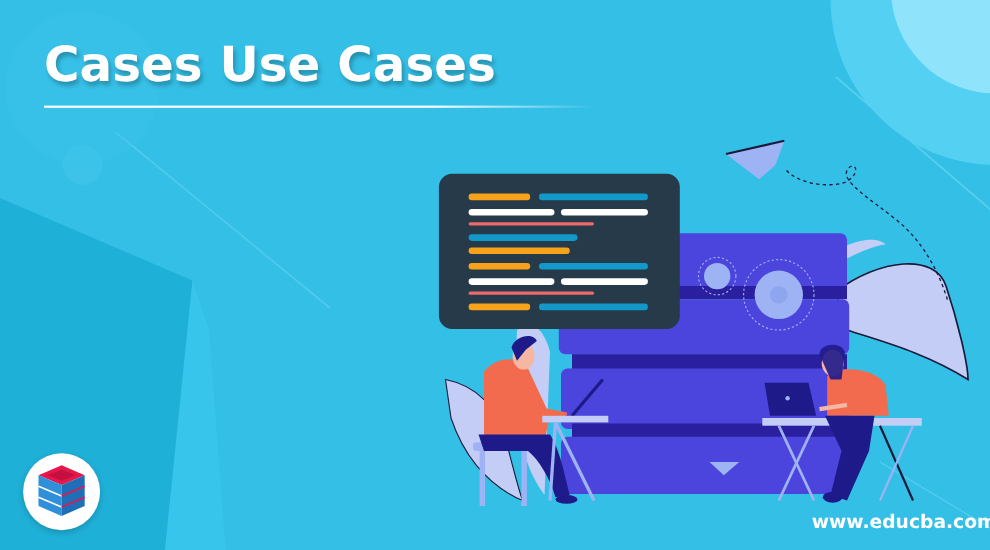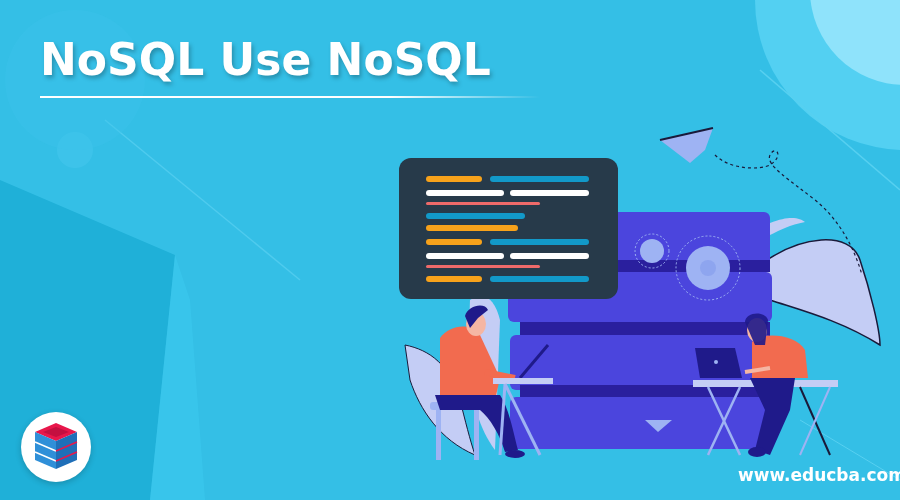--- a/index.html
+++ b/index.html
@@ -28,21 +28,21 @@
     <polygon points="175,255 150,500 205,500 190,300" fill="#3ccaee" opacity="0.6"></polygon>
 
     <line x1="105" y1="120" x2="300" y2="280" stroke="#4fcbee" stroke-width="1.5"></line>
     <line x1="760" y1="70" x2="900" y2="190" stroke="#57d0f0" stroke-width="1.5"></line>
     <line x1="800" y1="420" x2="900" y2="480" stroke="#57d0f0" stroke-width="1"></line>
 
     <circle cx="75" cy="150" r="18" fill="#45c7ec" opacity="0.6"></circle>
     <circle cx="75" cy="80" r="70" fill="#3dc4ea" opacity="0.4"></circle>
   </svg>
 
-  <div class="title">NoSQL Use NoSQL</div>
+  <div class="title">Cases Use Cases</div>
   <div class="title-underline"></div>
 
   <svg class="bg-shape" width="900" height="500" style="left:0;top:0;">
 
     <path d="M760,265 C800,235 850,230 860,260 C870,290 880,330 880,345 C840,320 800,310 770,300 Z" fill="#c4cdf5" stroke="#1a1a3a" stroke-width="1.5"></path>
     <path d="M770,223 C790,215 800,218 805,222 C790,225 780,230 770,235 Z" fill="#c4cdf5"></path>
     <path d="M405,345 C430,350 450,365 460,400 C465,420 470,440 475,455 C440,440 420,410 410,380 Z" fill="#c4cdf5" stroke="#1a1a3a" stroke-width="1"></path>
     <path d="M470,300 C485,290 495,300 500,320 L495,450 C480,430 470,400 468,360 Z" fill="#c4cdf5"></path>
 
     <g>

